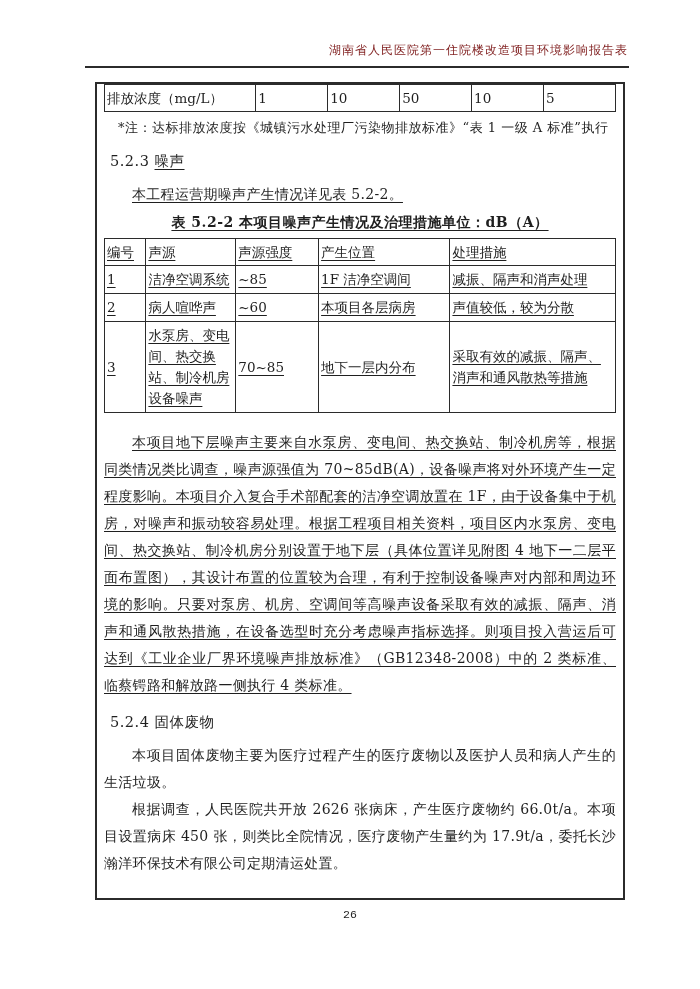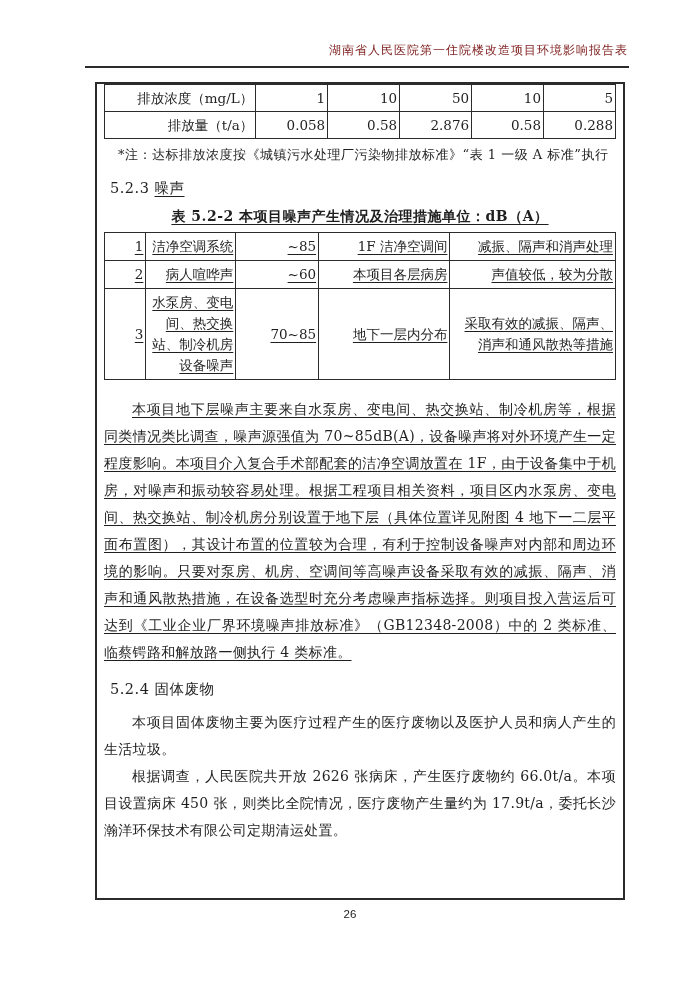--- a/index.html
+++ b/index.html
@@ -39,21 +39,21 @@
     padding: 0 7px;
     overflow: hidden;
   }
   table {
     border-collapse: collapse;
     width: 100%;
     table-layout: fixed;
   }
   td, th {
     border: 1px solid #2b2b2b;
-    text-align: right;
+    text-align: left;
     vertical-align: middle;
     font-size: 13.5px;
     font-weight: normal;
     padding: 3px 2px;
     line-height: 20px;
     color: #1f1f1f;
   }
   .emission-table { margin-top: 0; }
   .emission-table td { height: 27px; }
   .note-line {
@@ -85,21 +85,21 @@
   .noise-table { margin-bottom: 16px; }
   .noise-table td { line-height: 21px; }
   .page-number {
     position: absolute;
     top: 908px;
     left: 0;
     width: 700px;
     text-align: center;
     font-size: 11.5px;
     color: #222;
-    font-family: Liberation Sans, sans-serif;
+    font-family: Liberation Mono, monospace;
   }
 </style>
 </head>
 <body>
 
 <div class="header-title">湖南省人民医院第一住院楼改造项目环境影响报告表</div>
 <div class="header-rule"></div>
 
 <div class="outer-box">
 
@@ -114,50 +114,50 @@
     </colgroup>
     <tbody>
       <tr>
         <td>排放浓度（mg/L）</td>
         <td>1</td>
         <td>10</td>
         <td>50</td>
         <td>10</td>
         <td>5</td>
       </tr>
-      <tr>
-        <td>排放量（t/a）</td>
-        <td>0.058</td>
-        <td>0.58</td>
-        <td>2.876</td>
-        <td>0.58</td>
-        <td>0.288</td>
-      </tr>
     </tbody>
   </table>
 
   <div class="note-line">*注：达标排放浓度按《城镇污水处理厂污染物排放标准》“表 1  一级 A 标准”执行</div>
 
   <div class="section-heading">
     <span>5.2.3</span>
     <span class="u">噪声</span>
   </div>
 
+  <p class="para u">本工程运营期噪声产生情况详见表 5.2-2。</p>
 
   <div class="table-caption u">表 5.2-2 本项目噪声产生情况及治理措施单位：dB（A）</div>
 
   <table class="noise-table">
     <colgroup>
       <col style="width:8.1%">
         <col style="width:17.6%">
         <col style="width:16.2%">
         <col style="width:25.7%">
         <col style="width:32.4%">
     </colgroup>
     <tbody>
+      <tr>
+        <th class="u">编号</th>
+        <th class="u">声源</th>
+        <th class="u">声源强度</th>
+        <th class="u">产生位置</th>
+        <th class="u">处理措施</th>
+      </tr>
       <tr>
         <td class="u">1</td>
         <td class="u">洁净空调系统</td>
         <td class="u">~85</td>
         <td class="u">1F 洁净空调间</td>
         <td class="u">减振、隔声和消声处理</td>
       </tr>
       <tr>
         <td class="u">2</td>
         <td class="u">病人喧哗声</td>

